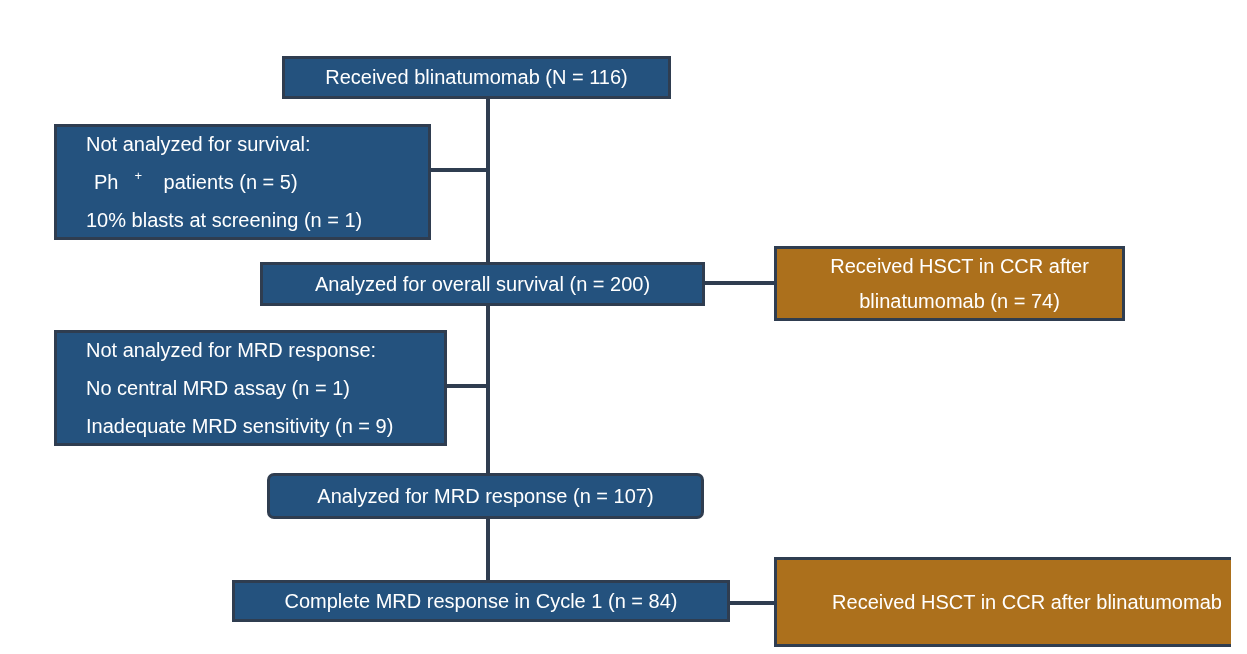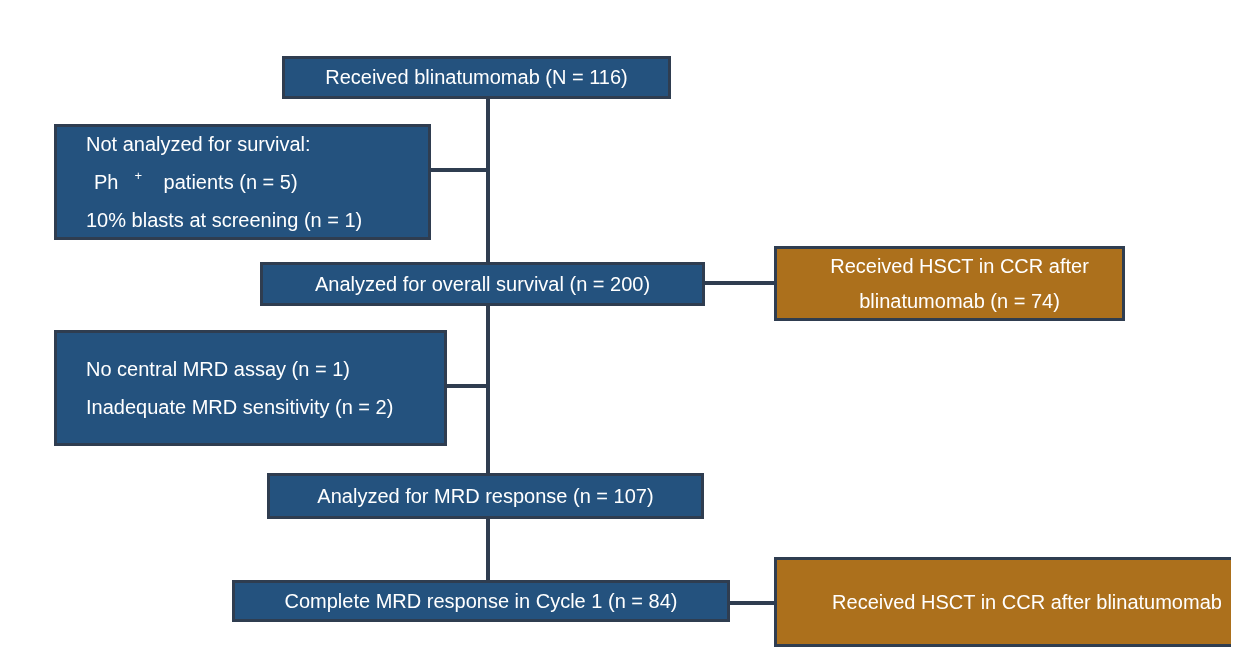--- a/index.html
+++ b/index.html
@@ -51,21 +51,21 @@
   #c-right1 { left: 671px; top: 249px; width: 71px; height: 4px; }
   #c-left2  { left: 412px; top: 352px; width: 42px; height: 4px; }
   #c-right2 { left: 696px; top: 569px; width: 46px; height: 4px; }
 
   
   #n-received      { left: 250px; top: 24px;  width: 389px; height: 43px; }
   #n-notsurv       { left: 22px;  top: 92px;  width: 377px; height: 116px; }
   #n-analyzed-surv { left: 228px; top: 230px; width: 445px; height: 44px; }
   #n-hsct1         { left: 742px; top: 214px; width: 351px; height: 75px; }
   #n-notmrd        { left: 22px;  top: 298px; width: 393px; height: 116px; }
-  #n-analyzed-mrd  { left: 235px; top: 441px; width: 437px; height: 46px; }
+  #n-analyzed-mrd  { left: 235px; top: 441px; width: 437px; height: 46px; border-radius: 7px; }
   #n-complete      { left: 200px; top: 548px; width: 498px; height: 42px; }
   #n-hsct2         { left: 742px; top: 525px; width: 486px; height: 90px; }
 </style>
 </head>
 <body>
 
 <div class="canvas">
 
   <div class="conn" id="spine"></div>
   <div class="conn" id="c-left1"></div>
@@ -91,22 +91,23 @@
 
   <div class="box orange" id="n-hsct1">
     <div class="stack">
       <div class="line">Received HSCT in CCR after</div>
       <div class="line">blinatumomab (n = 74)</div>
     </div>
   </div>
 
   <div class="box blue left-align" id="n-notmrd">
     <div class="lines">
+      <div class="line">Not analyzed for MRD response:</div>
       <div class="line">No central MRD assay (n = 1)</div>
-      <div class="line">Inadequate MRD sensitivity (n = 2)</div>
+      <div class="line">Inadequate MRD sensitivity (n = 9)</div>
     </div>
   </div>
 
   <div class="box blue" id="n-analyzed-mrd">
     <span>Analyzed for MRD response (n = 107)</span>
   </div>
 
   <div class="box blue" id="n-complete">
     <span>Complete MRD response in Cycle 1 (n = 84)</span>
   </div>

